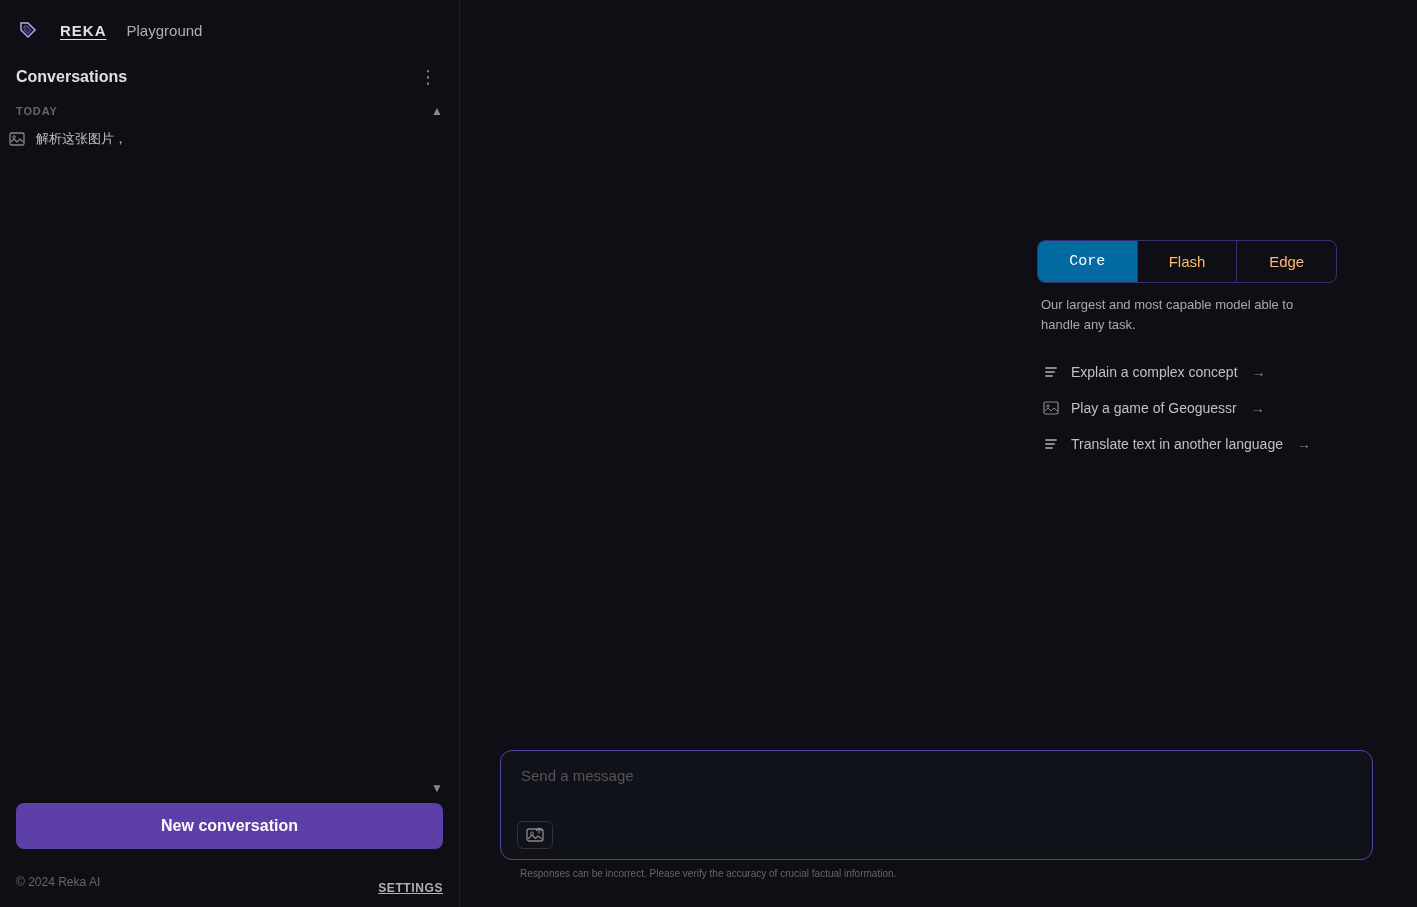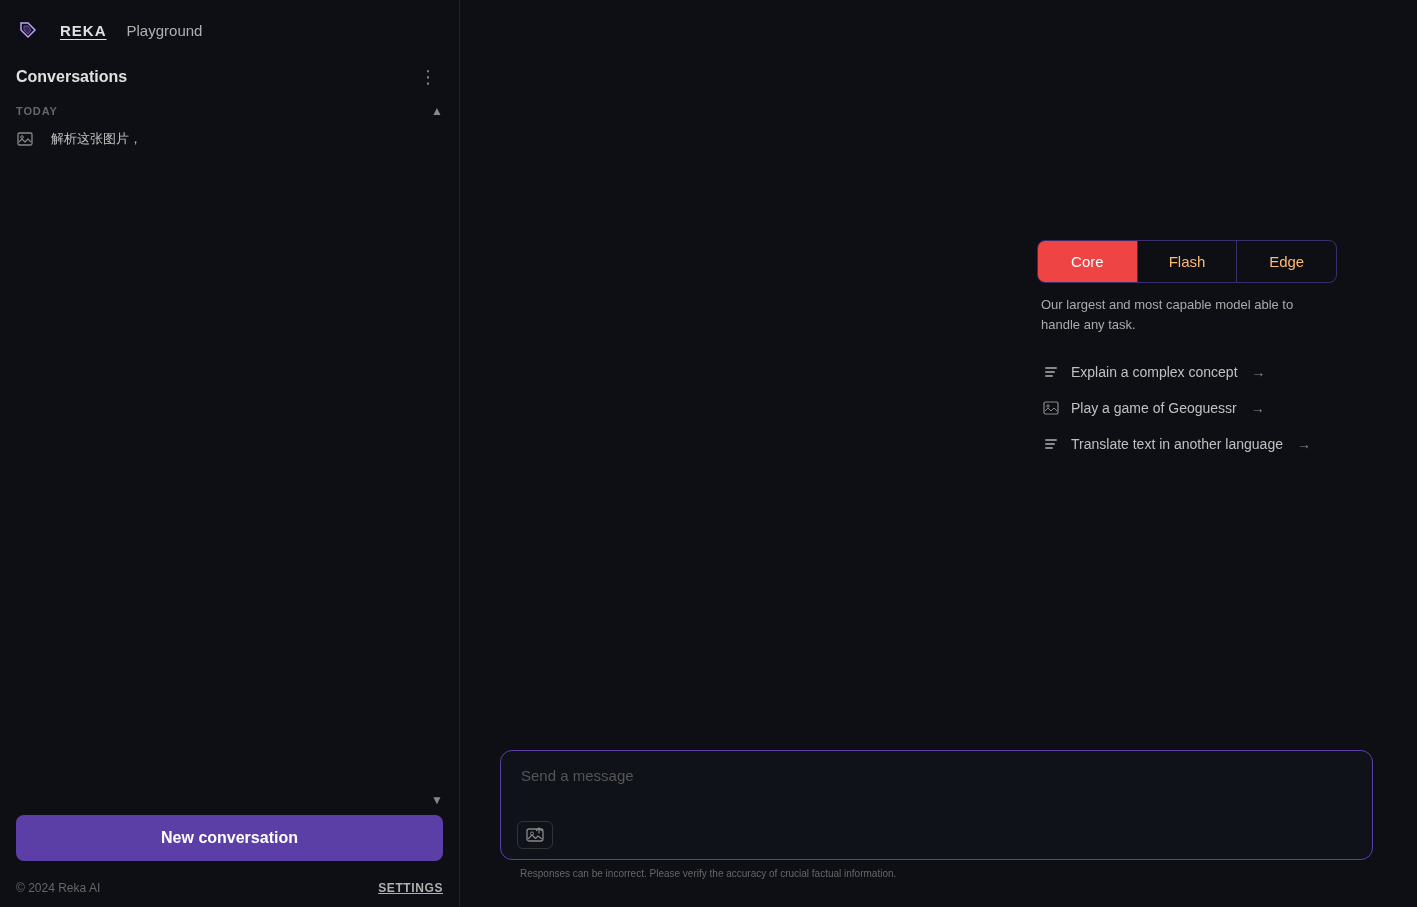--- a/index.html
+++ b/index.html
@@ -102,22 +102,22 @@
       background: none;
       border: none;
       color: #888;
       cursor: pointer;
       font-size: 12px;
     }
 
     .conversation-item {
       display: flex;
       align-items: flex-end;
-      gap: 17px;
-      padding: 8px 16px;
+      gap: 10px;
+      padding: 8px 8px;
       cursor: pointer;
       color: #c0c0c0;
       font-size: 13px;
     }
 
     .conv-icon {
       width: 18px;
       height: 18px;
       min-width: 18px;
       display: flex;
@@ -183,20 +183,21 @@
       color: #666;
     }
 
     .settings-link {
       font-size: 12px;
       color: #b0b0b0;
       text-decoration: underline;
       cursor: pointer;
       letter-spacing: 0.05em;
       font-weight: 600;
+      margin-top: 12px;
     }
 
     
     .main-content {
       flex: 1;
       display: flex;
       flex-direction: column;
       position: relative;
       background-color: #0d0f14;
     }
@@ -234,22 +235,23 @@
       font-size: 15px;
       font-weight: 500;
       cursor: pointer;
       border: none;
       background-color: transparent;
       color: #fdba74;
       position: relative;
     }
 
     .model-tab.active {
-      background-color: #ef4444;
+      background-color: #0369a1;
       color: #ffffff;
+      font-family: Liberation Mono, monospace;
     }
 
     .model-tab:not(:last-child) {
       border-right: 1px solid #3a2d6e;
     }
 
     .model-description {
       font-size: 13px;
       color: #aaa;
       line-height: 1.5;

